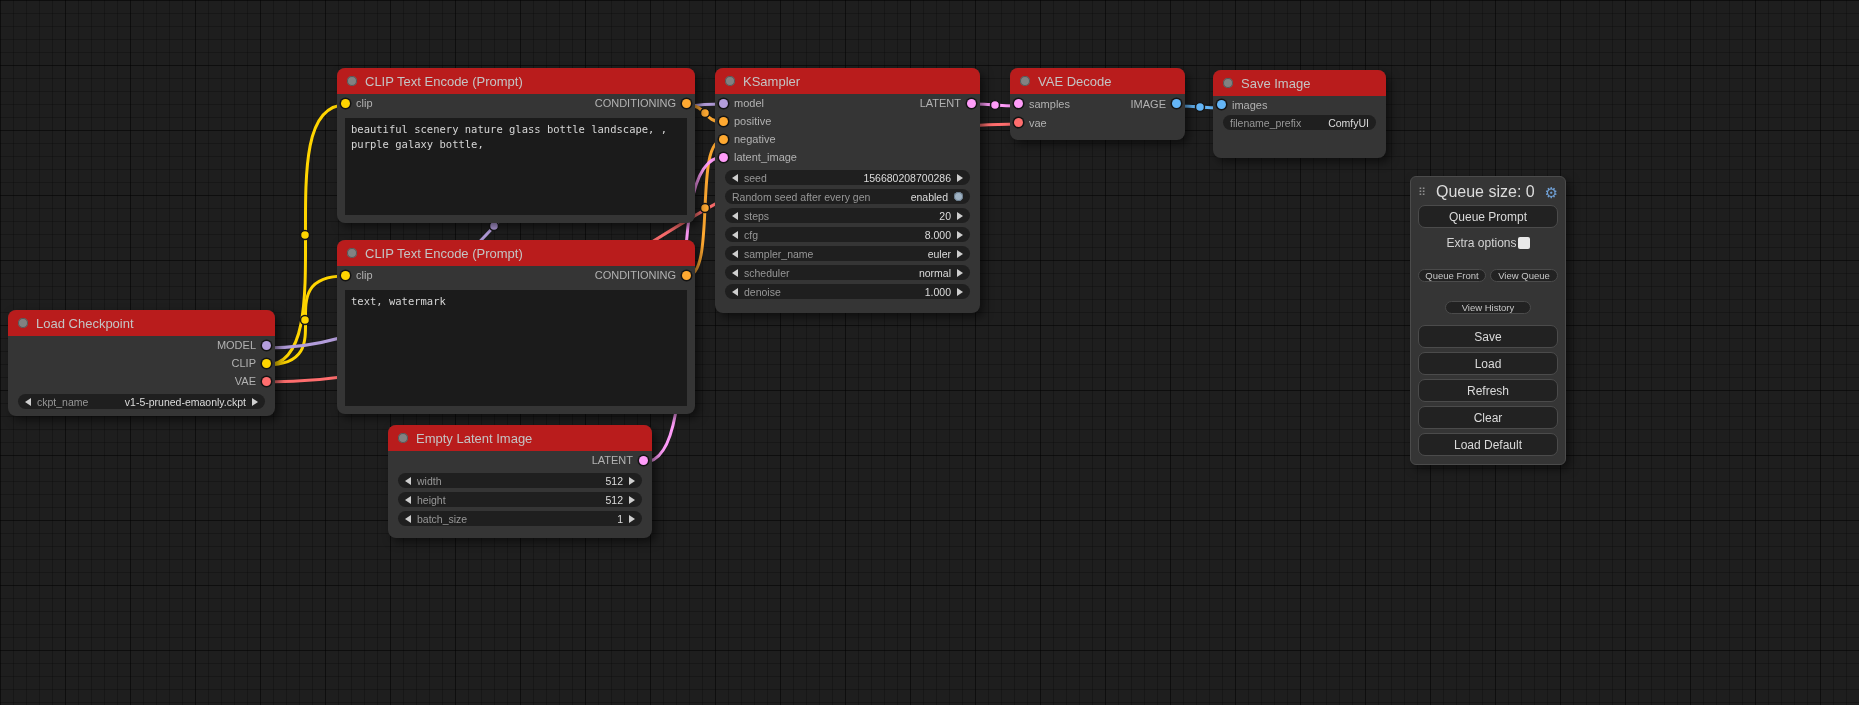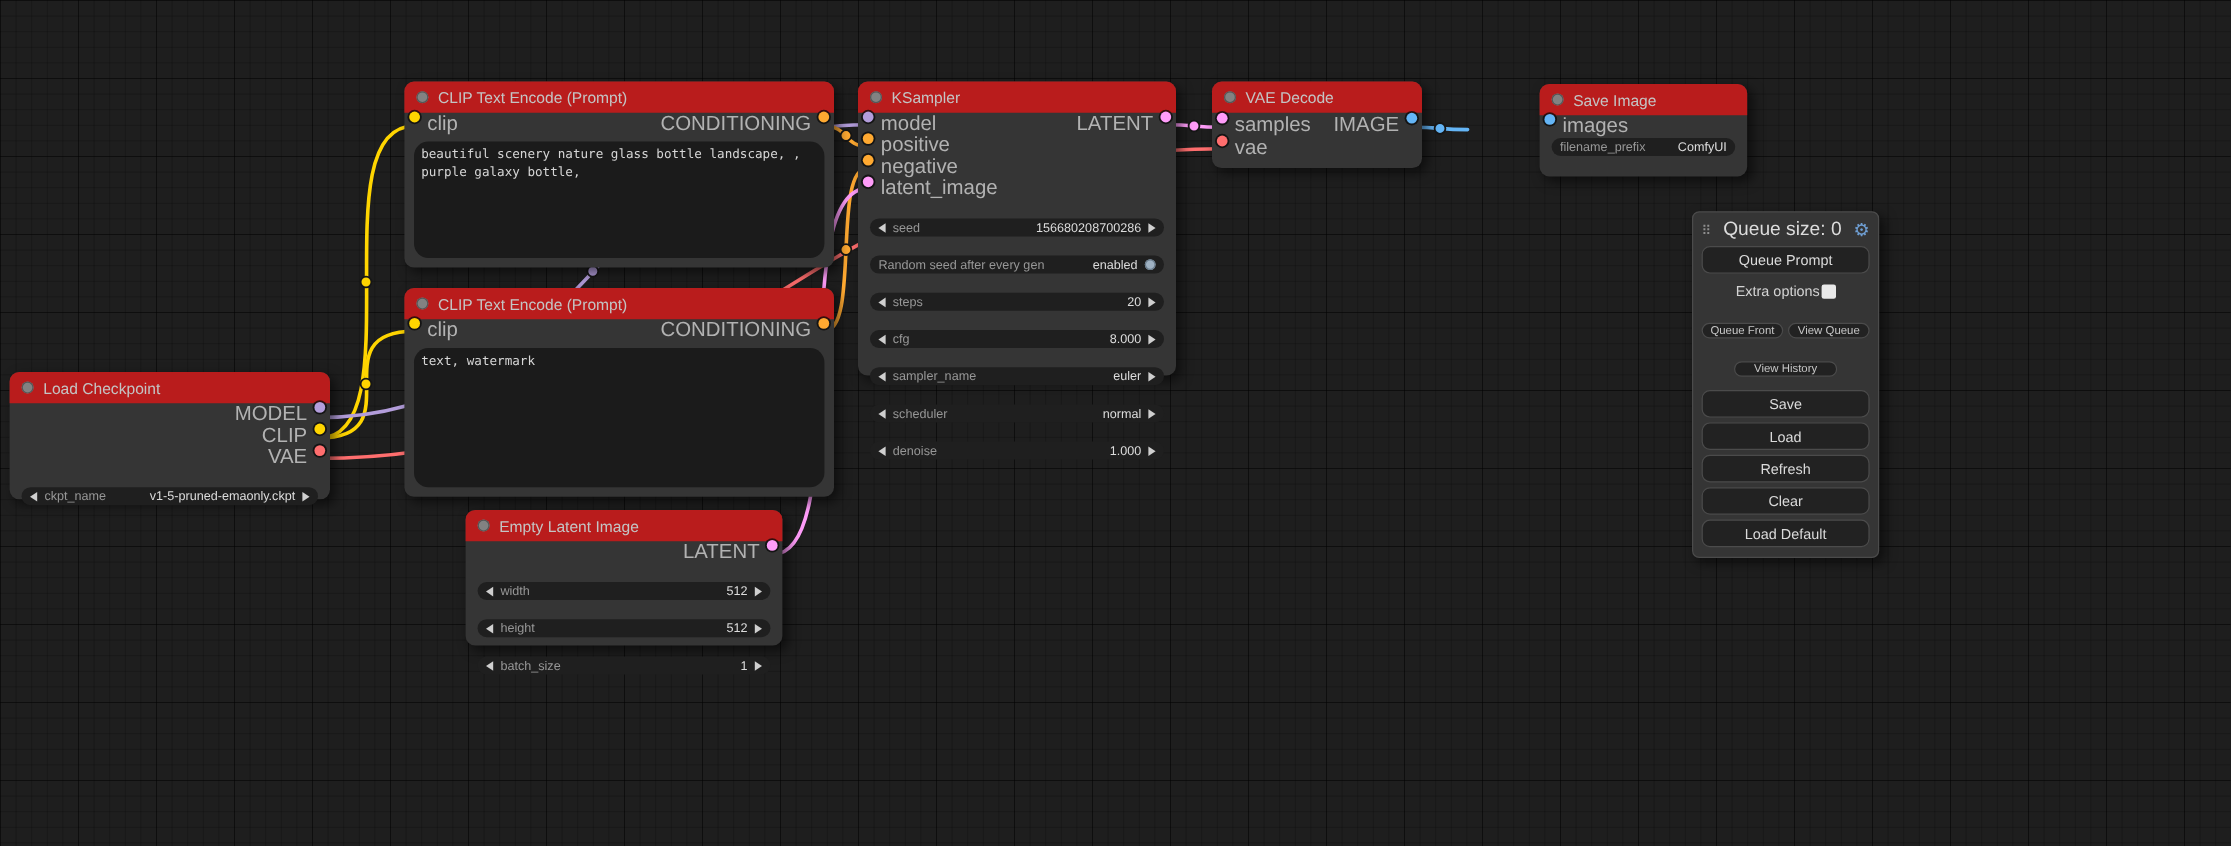--- a/index.html
+++ b/index.html
@@ -24,31 +24,31 @@
   .node{
     position:absolute;z-index:2;background:#353535;border-radius:8px;
     box-shadow:4px 4px 10px rgba(0,0,0,.55);color:#c8c8c8;
   }
   .node-title{
     height:26px;display:flex;align-items:center;gap:8px;padding:0 10px;
     background:#b91c1c;border-radius:8px 8px 0 0;font-size:13px;color:#c4c4c4;
   }
   .title-dot{width:10px;height:10px;border-radius:50%;background:#828282;box-shadow:inset 0 0 0 1px #565656;flex:none}
   .slot-row{display:flex;justify-content:space-between;align-items:center;height:18px;padding:0 4px}
-  .slot{display:flex;align-items:flex-start;gap:6px;font-size:17px;color:#b2b2b2}
+  .slot{display:flex;align-items:center;gap:6px;font-size:11px;color:#b2b2b2}
   .dot{width:9px;height:9px;border-radius:50%;flex:none;box-shadow:0 0 0 1.5px rgba(10,10,10,.75)}
   .dot.model{background:#B39DDB}.dot.clip{background:#FFD500}.dot.vae{background:#FF6E6E}
   .dot.cond{background:#FFA931}.dot.latent{background:#FF9CF9}.dot.image{background:#64B5F6}
   .textbox{
-    background:#1b1b1b;border-radius:12px;margin:6px 8px 8px;padding:4px 6px;
+    background:#1b1b1b;border-radius:0;margin:6px 8px 8px;padding:4px 6px;
     font-family:"DejaVu Sans Mono",monospace;font-size:10.5px;line-height:1.4;
     color:#d6d6d6;white-space:pre-wrap;overflow:hidden;
   }
   .widget{
-    background:#1f1f1f;border-radius:9px;height:15px;margin:16px 10px 0;
+    background:#1f1f1f;border-radius:9px;height:15px;margin:4px 10px 0;
     display:flex;align-items:center;gap:6px;padding:0 7px;font-size:10.5px;
   }
   .widget .wlabel{color:#979797;white-space:nowrap}
   .widget .wvalue{margin-left:auto;color:#dcdcdc;white-space:nowrap}
   .tri-l{width:0;height:0;border-top:4px solid transparent;border-bottom:4px solid transparent;border-right:6px solid #cfcfcf;flex:none}
   .tri-r{width:0;height:0;border-top:4px solid transparent;border-bottom:4px solid transparent;border-left:6px solid #cfcfcf;flex:none}
   .toggle-dot{width:9px;height:9px;border-radius:50%;background:#9fb2c3;box-shadow:inset 0 0 0 1px #6a7c8c;flex:none}
 
   .queue-panel{
     position:absolute;left:1410px;top:176px;width:156px;z-index:3;
@@ -296,21 +296,21 @@
     </div>
     <div class="slot-row" style="height:19px">
       <div class="slot">
         <span class="dot vae"></span>
         <span>vae</span>
       </div>
         <span></span>
     </div>
   </div>
 
-  <div class="node" style="left:1283px;top:70px;width:173px;height:77px">
+  <div class="node" style="left:1213px;top:70px;width:173px;height:88px">
     <div class="node-title">
       <span class="title-dot"></span>
       <span>Save Image</span>
     </div>
     <div class="slot-row" style="height:17px">
       <div class="slot">
         <span class="dot image"></span>
         <span>images</span>
       </div>
         <span></span>

